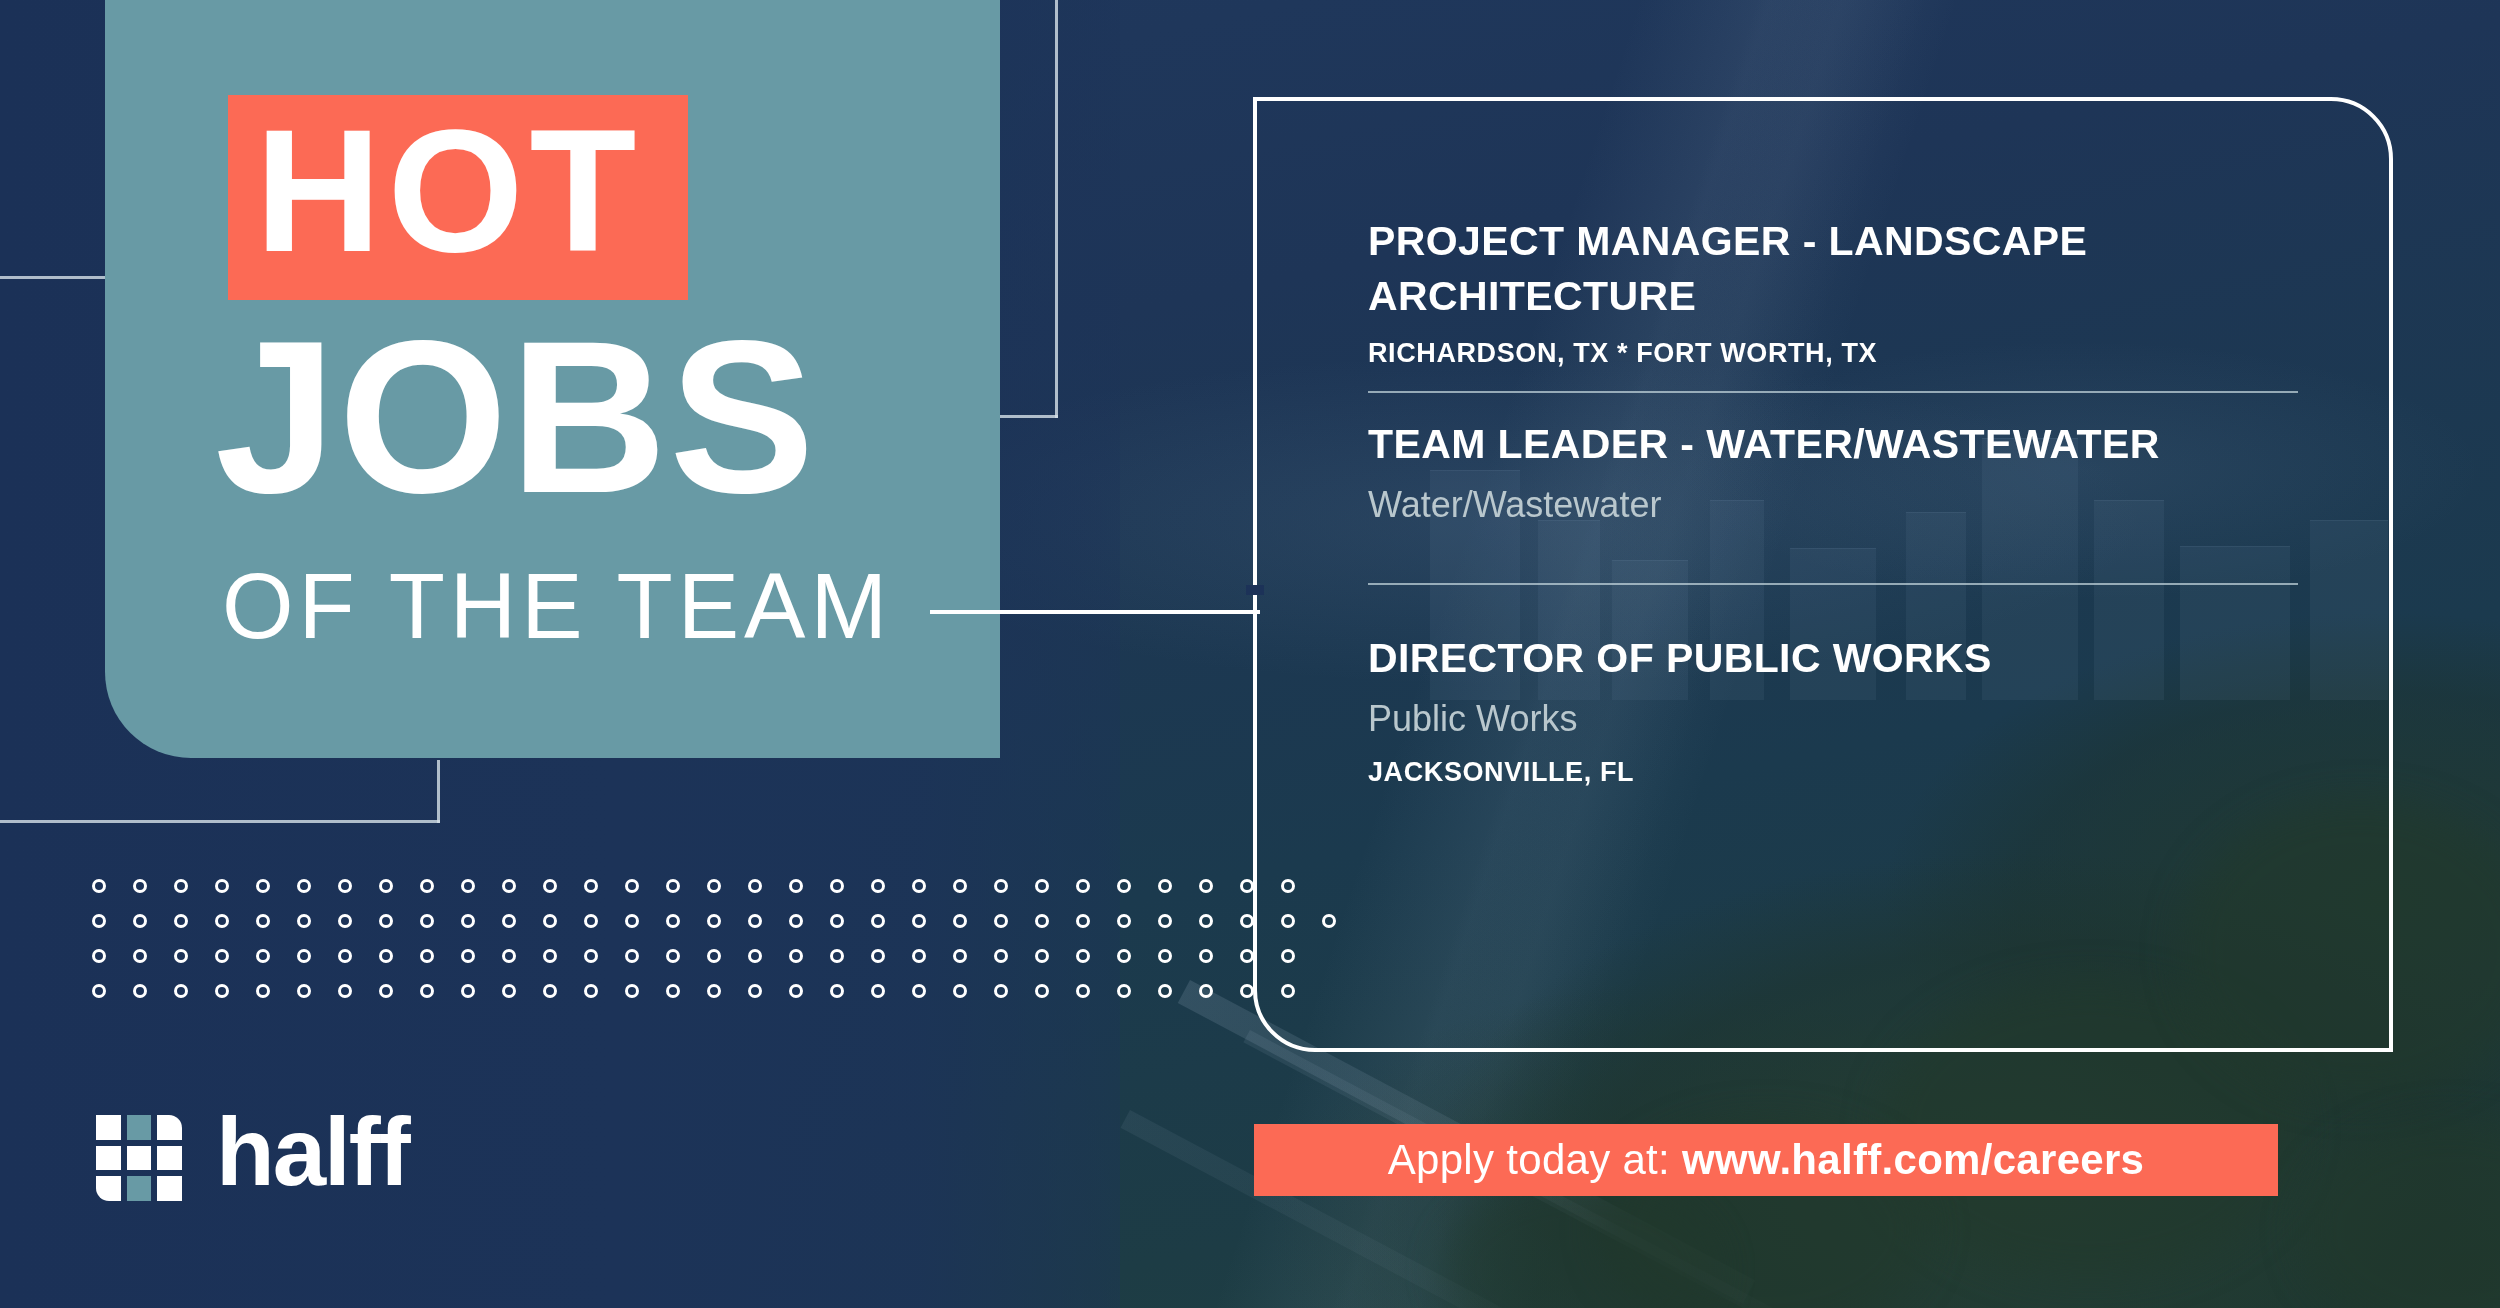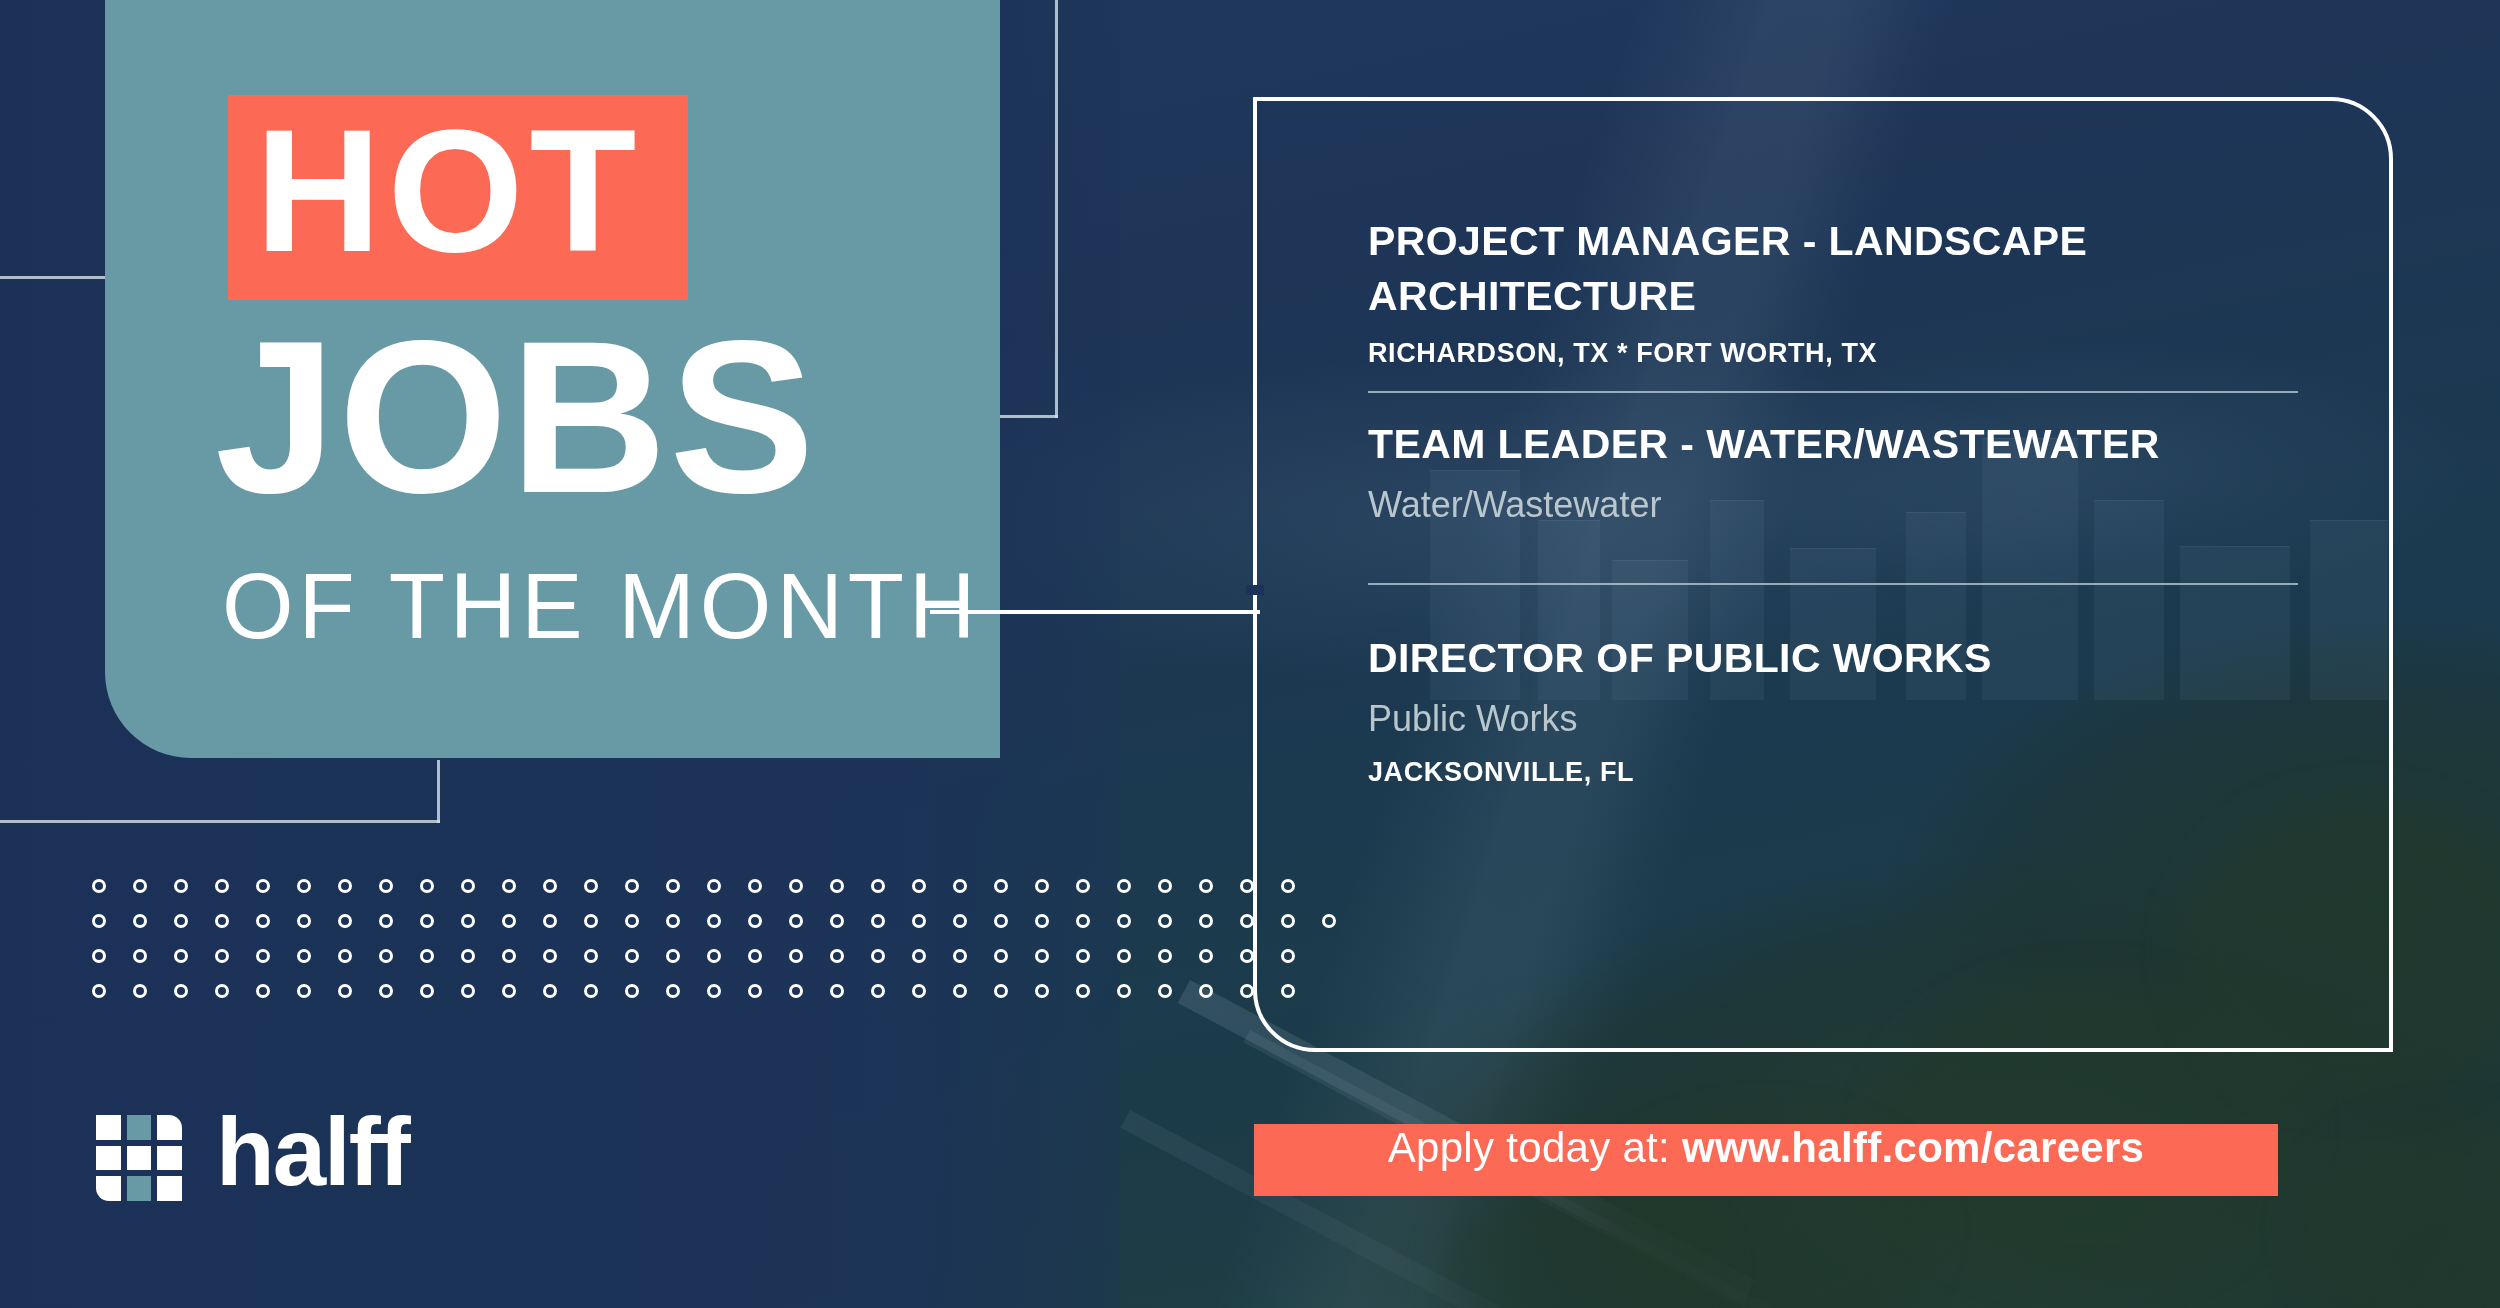--- a/index.html
+++ b/index.html
@@ -178,21 +178,21 @@
     margin-top:19px;
   }
   .job + .job { margin-top:24px; }
 
   
   #cta {
     position:absolute;
     left:1254px; top:1124px;
     width:1024px; height:72px;
     background:#fc6a55;
-    display:flex; align-items:flex-start; justify-content:center;
+    display:flex; align-items:center; justify-content:center;
   }
   #cta-text {
     font-size:42px;
     color:#ffffff;
     letter-spacing:.3px;
     white-space:pre;
   }
   #cta-text b { font-weight:700; }
 
   
@@ -262,21 +262,21 @@
   <div class="hrule" style="left:0px;top:276px;width:106px;"></div>
   <div class="hrule" style="left:0px;top:820px;width:440px;"></div>
   <div class="vrule" style="left:437px;top:760px;height:63px;"></div>
   <div class="vrule" style="left:1055px;top:0px;height:418px;"></div>
   <div class="hrule" style="left:996px;top:415px;width:62px;"></div>
 
   <div id="teal-panel">
     <div id="hot-badge"></div>
     <div id="hot-text">HOT</div>
     <div id="jobs-text">JOBS</div>
-    <div id="month-text">OF THE MONTH</div>
+    <div id="month-text">OF THE TEAM</div>
   </div>
 
   <div id="connector"></div>
 
   <div id="dots">
       <div class="dot-row">
         <span class="dot"></span>
         <span class="dot"></span>
         <span class="dot"></span>
         <span class="dot"></span>

